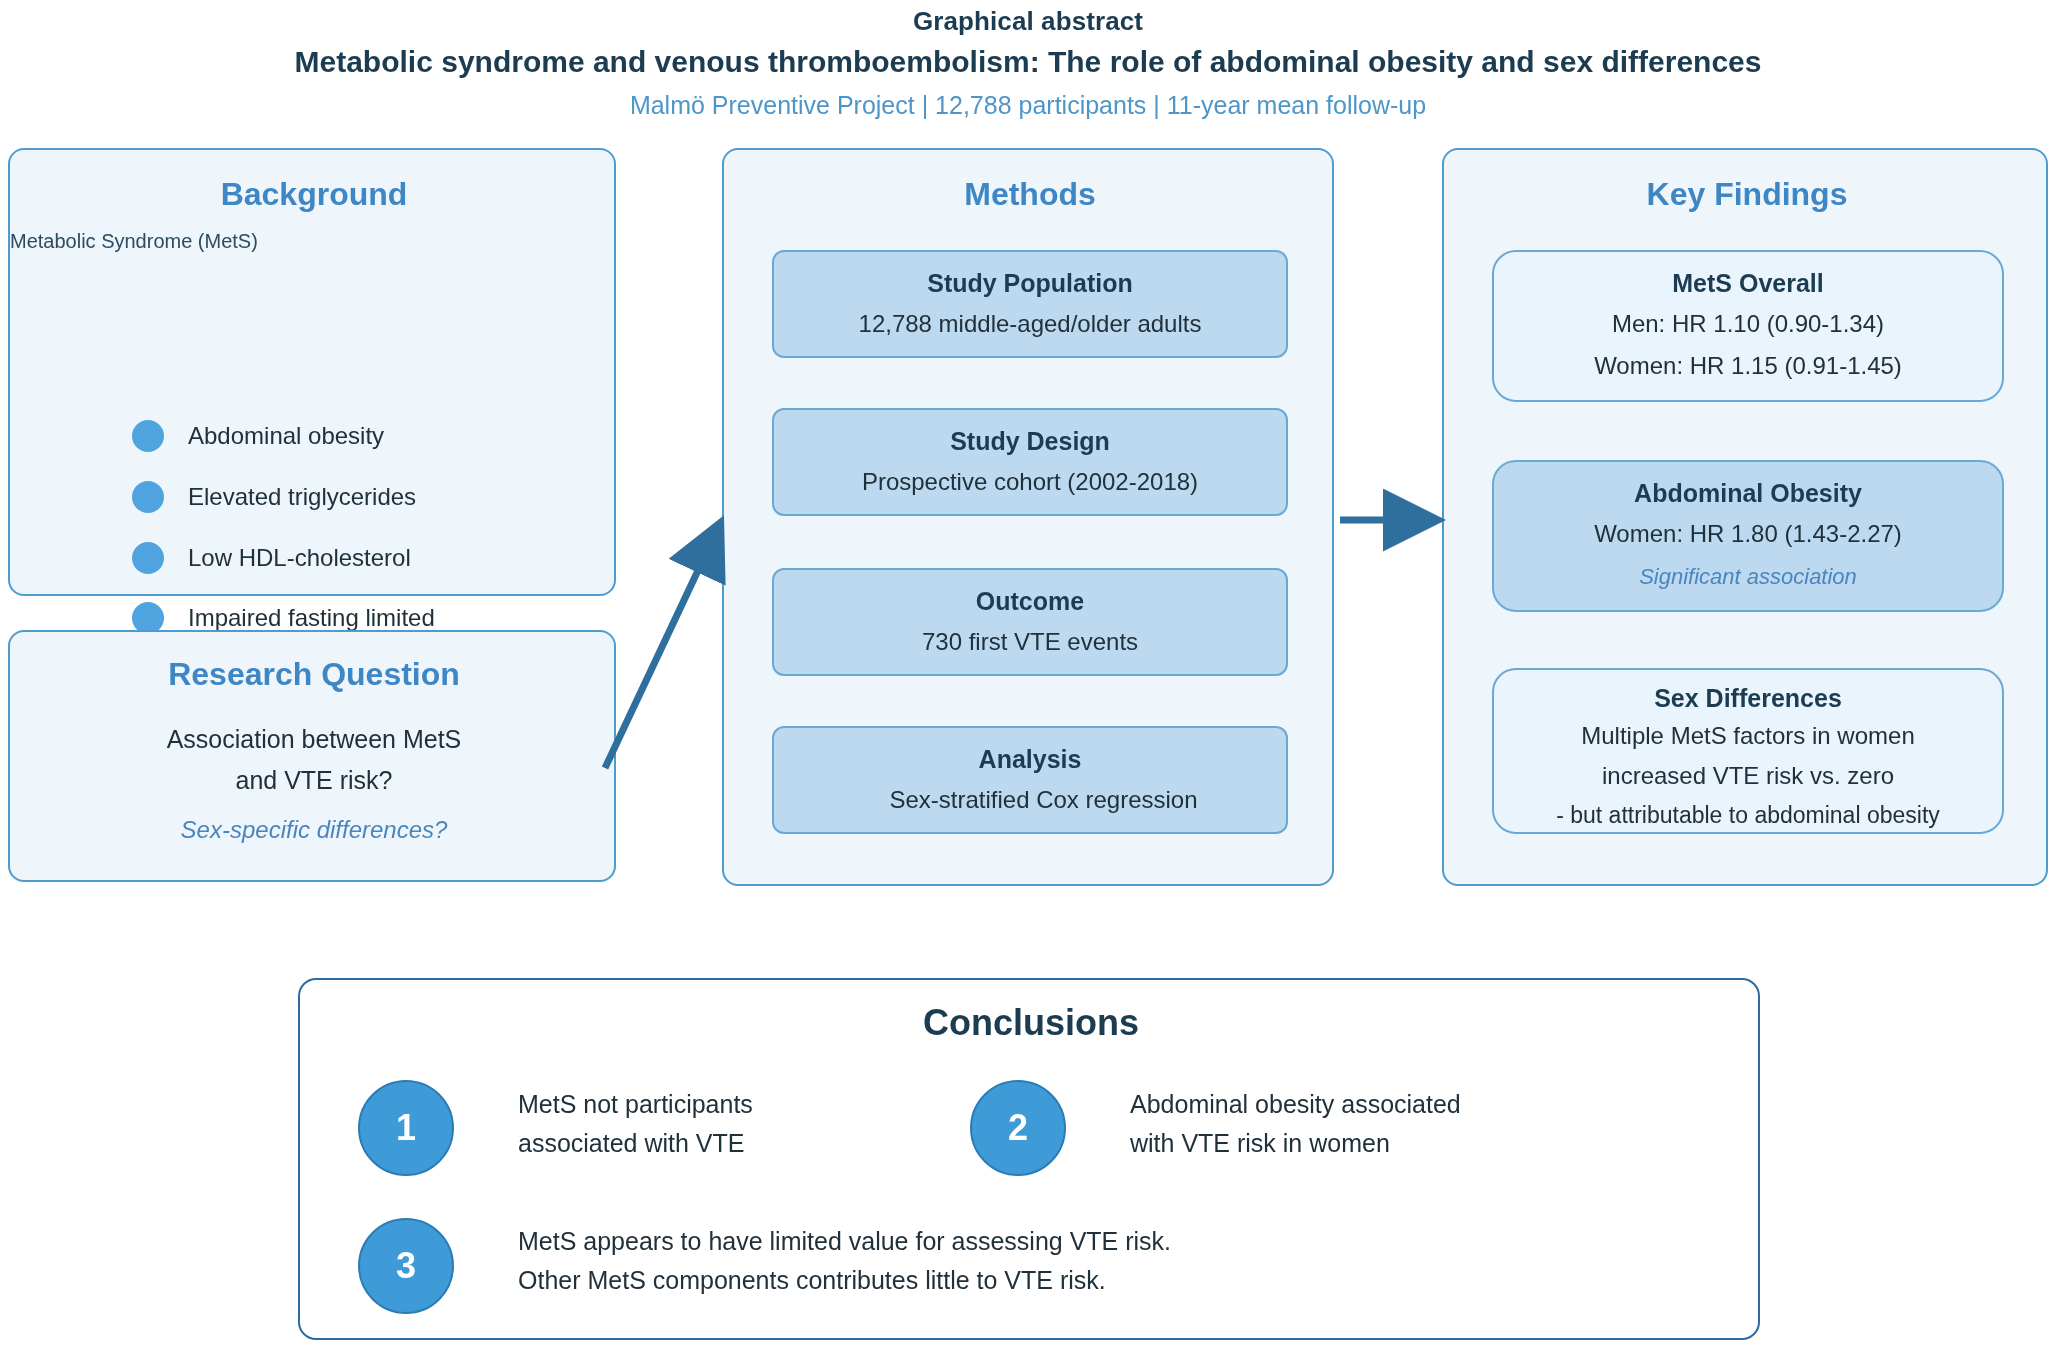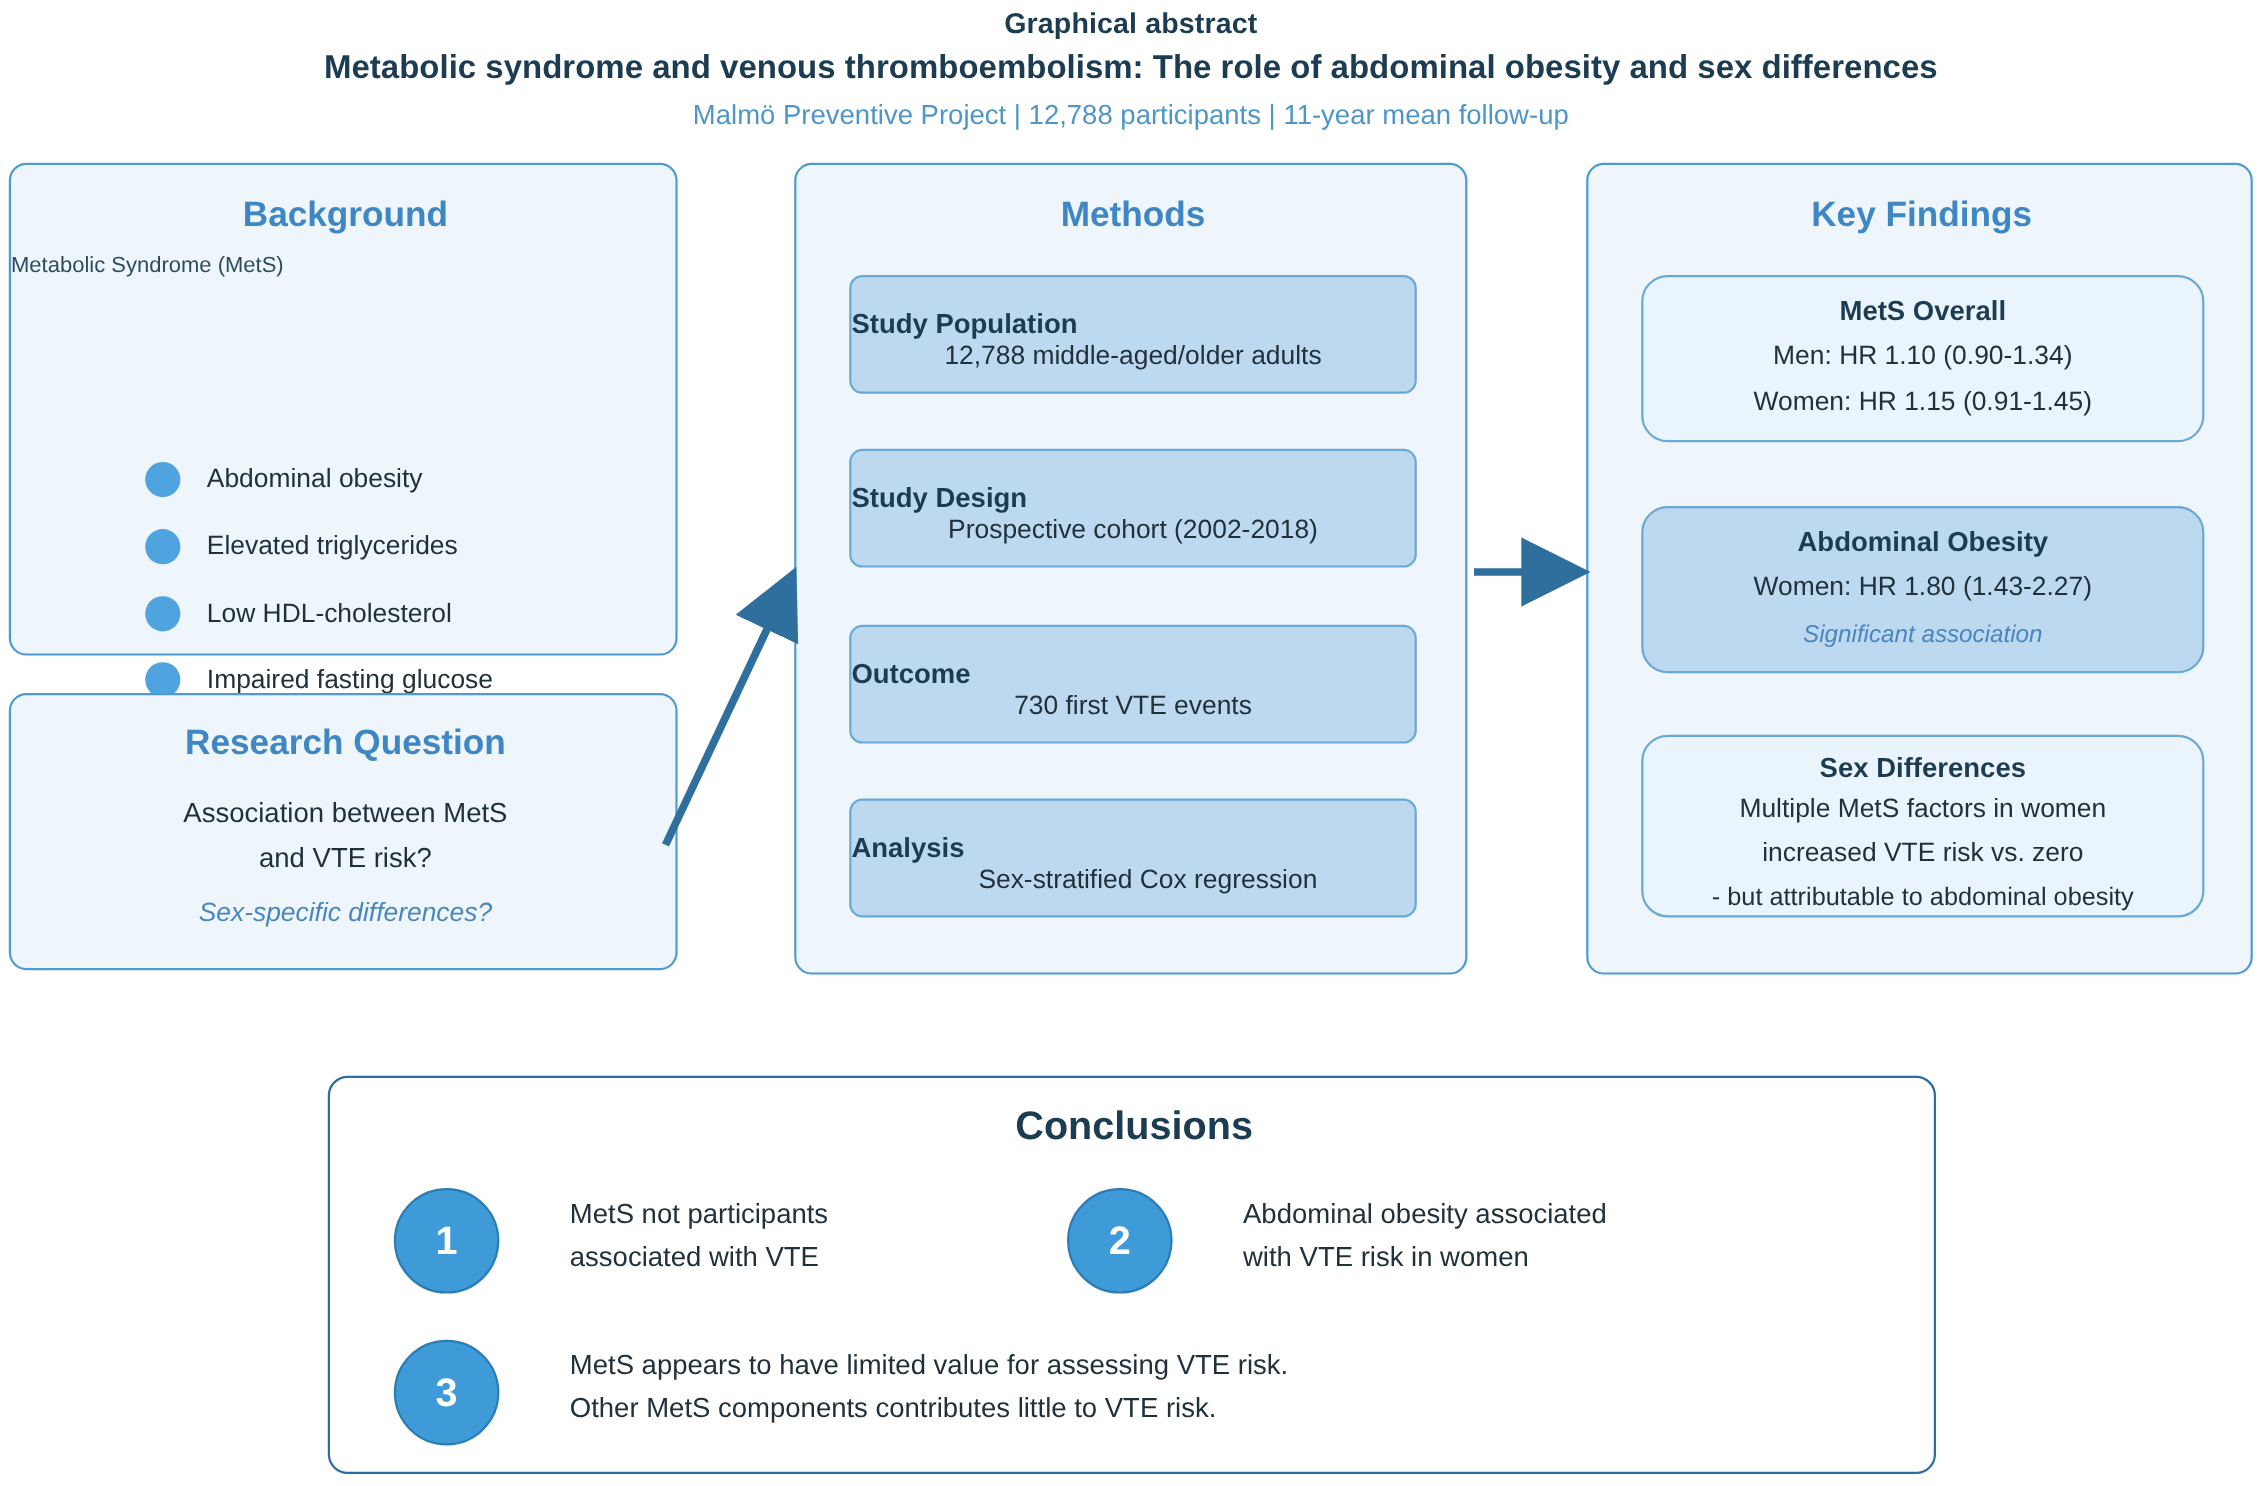--- a/index.html
+++ b/index.html
@@ -94,24 +94,24 @@
   }
 
   
   .card {
     position: absolute;
     border: 2px solid #6aa8d6;
     border-radius: 12px;
     background: #bcd9ef;
   }
   .card-title {
-    font-size: 25px;
-    font-weight: bold;
-    color: #1c3c52;
-    margin-top: 12px;
+    text-align: center;
+    font-size: 25px;
+    font-weight: bold;
+    color: #1c3c52;
   }
   .card-text {
     text-align: center;
     font-size: 24px;
     color: #21313b;
   }
 
   
   .fcard {
     position: absolute;
@@ -196,21 +196,21 @@
     <div class="bullet-row" style="top:331px;">
       <span class="bullet-dot"></span>
       <span class="bullet-label">Elevated triglycerides</span>
     </div>
     <div class="bullet-row" style="top:392px;">
       <span class="bullet-dot"></span>
       <span class="bullet-label">Low HDL-cholesterol</span>
     </div>
     <div class="bullet-row" style="top:452px;">
       <span class="bullet-dot"></span>
-      <span class="bullet-label">Impaired fasting glucose</span>
+      <span class="bullet-label">Impaired fasting limited</span>
     </div>
     <div class="bullet-row" style="top:513px;">
       <span class="bullet-dot"></span>
       <span class="bullet-label">Hypertension</span>
     </div>
   </div>
 
   <div class="panel" style="left:8px; top:630px; width:608px; height:252px;">
     <div class="panel-title" style="position:absolute; left:0; top:24px; width:608px;">Research Question</div>
     <div class="rq-line" style="position:absolute; left:0; top:93px; width:608px;">Association between MetS</div>

